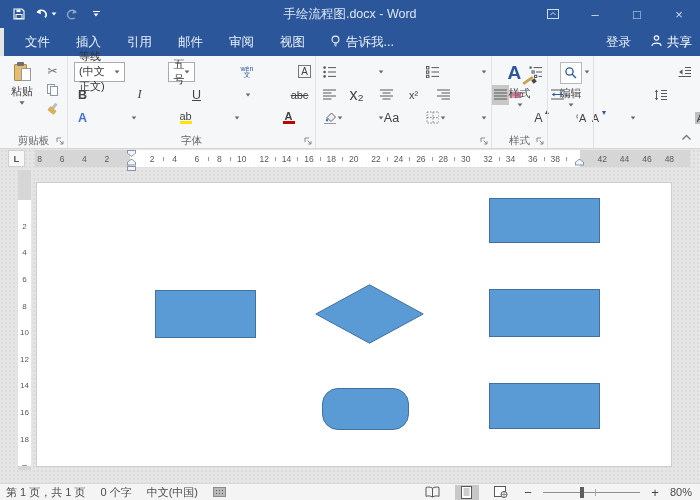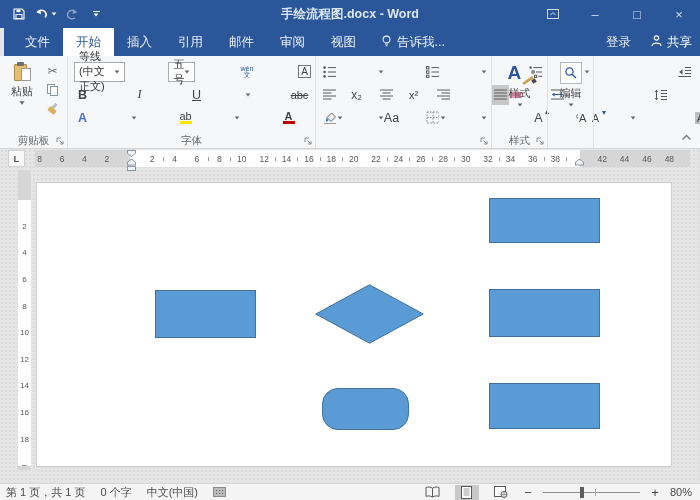--- a/index.html
+++ b/index.html
@@ -5,21 +5,21 @@
   * { margin:0; padding:0; box-sizing:border-box; }
   html,body { width:700px; height:500px; overflow:hidden; }
   body { font-family:"Liberation Sans","DejaVu Sans",sans-serif; font-size:12px; color:#444; }
   .app { position:relative; width:700px; height:500px; background:#E5E5E5; }
 
   
   .titlebar { position:absolute; top:0; left:0; width:700px; height:28px; background:var(--accent,#2B579A); display:flex; align-items:center; }
   .qat { display:flex; align-items:center; gap:6px; padding-left:10px; }
   .qbtn { display:flex; align-items:center; justify-content:center; min-width:18px; height:20px; cursor:default; }
   .qbtn.disabled { opacity:.45; }
-  .title { position:absolute; left:0; right:0; text-align:center; color:#DCE6F4; font-size:12.5px; pointer-events:none;font-weight:bold; }
+  .title { position:absolute; left:0; right:0; text-align:center; color:#DCE6F4; font-size:12.5px; pointer-events:none; }
   .wincontrols { position:absolute; right:0; top:0; height:28px; display:flex; align-items:center; }
   .wbtn { width:42px; height:28px; display:flex; align-items:center; justify-content:center; color:#CFDCF0; font-size:13px; }
   .caret { width:0; height:0; border-left:3px solid transparent; border-right:3px solid transparent; border-top:4px solid #666; display:inline-block; }
   .caret.w { border-top-color:#fff; }
   .qat-custom { display:flex; flex-direction:column; align-items:center; gap:1px; }
   .qat-custom .bar { width:7px; height:1px; background:#fff; }
 
   
   .tabrow { position:absolute; top:28px; left:4px; width:700px; height:28px; background:var(--accent,#2B579A); display:flex; align-items:stretch; padding-left:8px; }
   .tab { display:flex; align-items:center; padding:0 13px; color:#EAF0F9; font-size:12.5px; cursor:default; }
@@ -170,21 +170,20 @@
           </svg>
       </div>
       <div class="wbtn">–</div>
       <div class="wbtn">□</div>
       <div class="wbtn">×</div>
     </div>
   </div>
 
   <div class="tabrow">
     <div class="tab">文件</div>
-    <div class="tab active">开始</div>
     <div class="tab">插入</div>
     <div class="tab">引用</div>
     <div class="tab">邮件</div>
     <div class="tab">审阅</div>
     <div class="tab">视图</div>
     <div class="tellme">
       <span>
         <svg width="11" height="12">
             <circle cx="5.5" cy="4.5" r="3.4" fill="none" stroke="#EAF0F9" stroke-width="1.1"></circle>
             <path d="M4 9h3M4.5 10.8h2" stroke="#EAF0F9" stroke-width="1.1"></path>
@@ -256,21 +255,21 @@
             <span>文</span>
         </div>
         <div class="boxA">A</div>
       </div>
       <div class="frow">
         <div class="rbtn b">B</div>
         <div class="rbtn i">I</div>
         <div class="rbtn u">U</div>
         <span class="caret" style="transform:scale(.75);"></span>
         <div class="rbtn strike">abc</div>
-        <div class="rbtn" style="font-size:12px;">x₂</div>
+        <div class="rbtn" style="font-size:16px;">x₂</div>
         <div class="rbtn" style="font-size:11px;">x²</div>
         <div class="vdiv"></div>
         <div class="rbtn">
             <span class="eraser">
               <i class="body"></i>
               <i class="end"></i>
             </span>
           </div>
       </div>
       <div class="frow">

